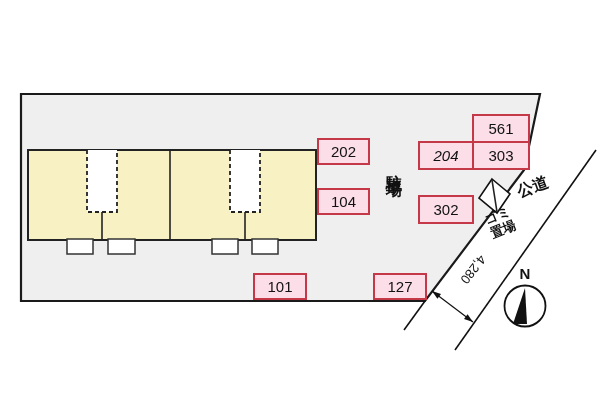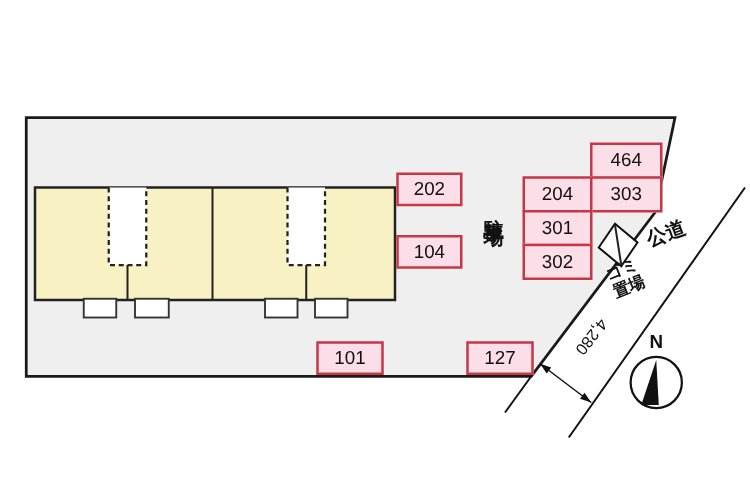--- a/index.html
+++ b/index.html
@@ -76,30 +76,27 @@
   <div class="vtext" style="left:383px;top:162px;">駐車場</div>
 
   <div class="stall" style="left:317px;top:138px;width:53px;height:27px;">
     <span>202</span>
     </div>
   <div class="stall" style="left:317px;top:188px;width:53px;height:27px;">
     <span>104</span>
     </div>
 
   <div class="stall" style="left:472px;top:114px;width:58px;height:29px;">
-    <span>464</span>
+    <span>561</span>
     </div>
-  <div class="stall" style="left:418px;top:141px;width:56px;height:29px;">
+  <div class="stall" style="left:418px;top:141px;width:56px;height:29px;font-style:italic;">
     <span>204</span>
     </div>
   <div class="stall" style="left:472px;top:141px;width:58px;height:29px;">
     <span>303</span>
-    </div>
-  <div class="stall" style="left:418px;top:168px;width:56px;height:29px;">
-    <span>301</span>
     </div>
   <div class="stall" style="left:418px;top:195px;width:56px;height:29px;">
     <span>302</span>
     </div>
 
   <div class="stall" style="left:253px;top:273px;width:54px;height:27px;">
     <span>101</span>
     </div>
   <div class="stall" style="left:373px;top:273px;width:54px;height:27px;">
     <span>127</span>

